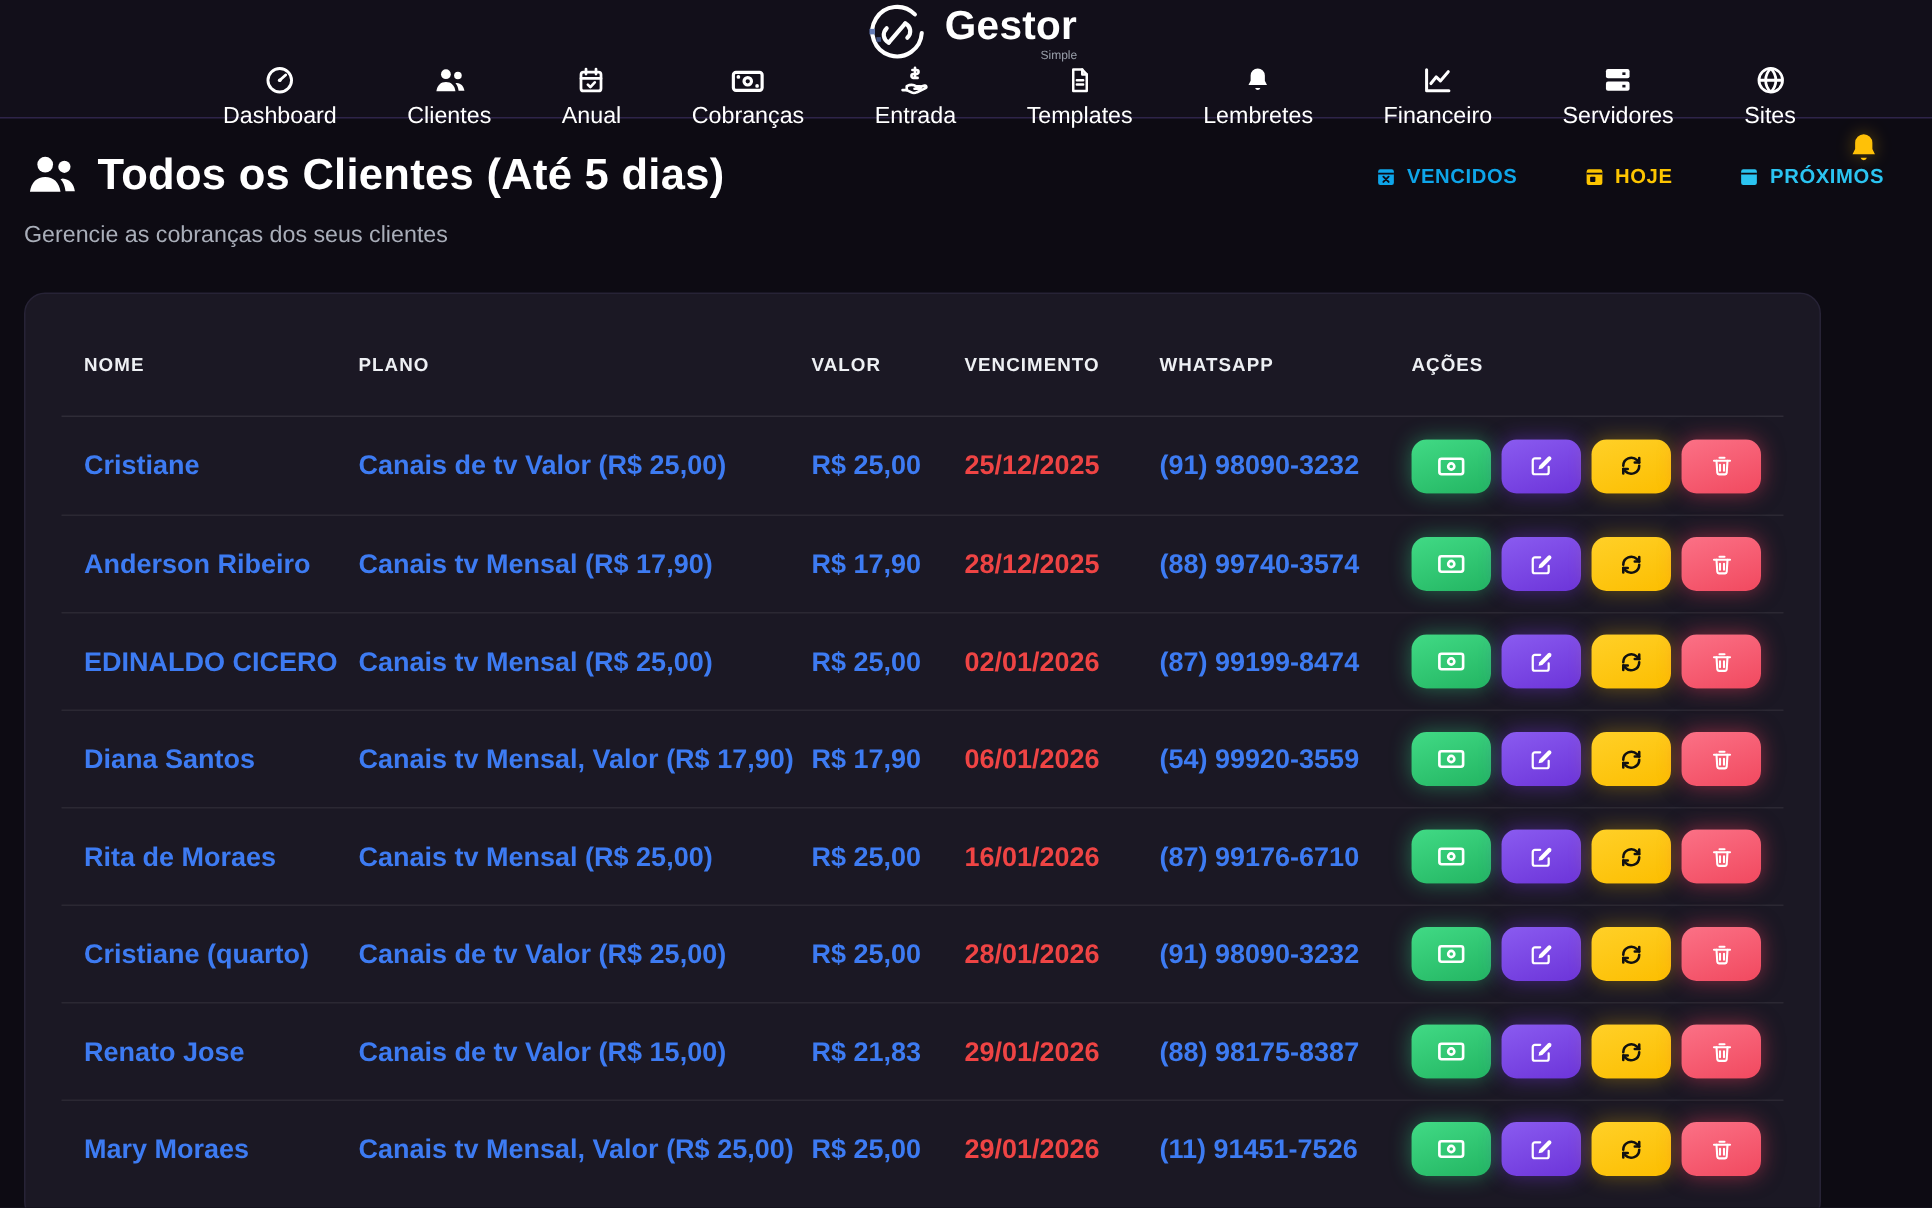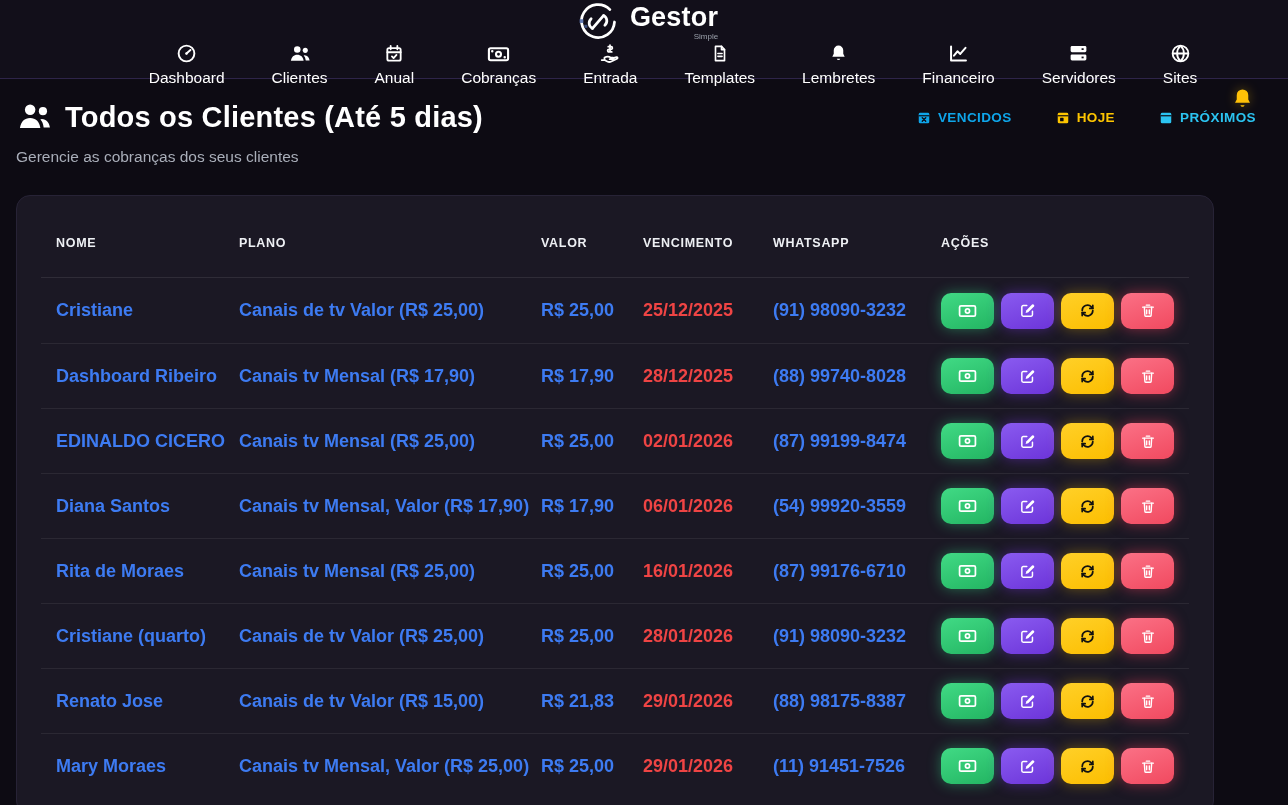--- a/index.html
+++ b/index.html
@@ -317,25 +317,25 @@
             <path d="M4 7h16M9.5 4h5"></path>
                     <path d="M6.5 7l.8 12.2A1.6 1.6 0 0 0 8.9 20.6h6.2a1.6 1.6 0 0 0 1.6-1.4L17.5 7"></path>
             <path d="M10 11v6M14 11v6"></path>
           </svg>
                 </span>
       </button>
     </div>
   </div>
 
   <div class="trow">
-    <div class="cell c-name">Dashboard Ribeiro</div>
+    <div class="cell c-name">Anderson Ribeiro</div>
     <div class="cell c-plan">Canais tv Mensal (R$ 17,90)</div>
     <div class="cell c-value">R$ 17,90</div>
     <div class="cell c-due">28/12/2025</div>
-    <div class="cell c-wa">(88) 99740-8028</div>
+    <div class="cell c-wa">(88) 99740-3574</div>
     <div class="cell c-actions">
       <button class="abtn pay">
         <span>
           <svg width="19" height="16" viewBox="0 0 24 20" fill="none" stroke="currentColor" stroke-width="2.2">
             <rect x="2" y="3.5" width="20" height="13" rx="1.8"></rect>
                     <circle cx="12" cy="10" r="2.6"></circle>
           </svg>
                 </span>
       </button>
       <button class="abtn edit">

